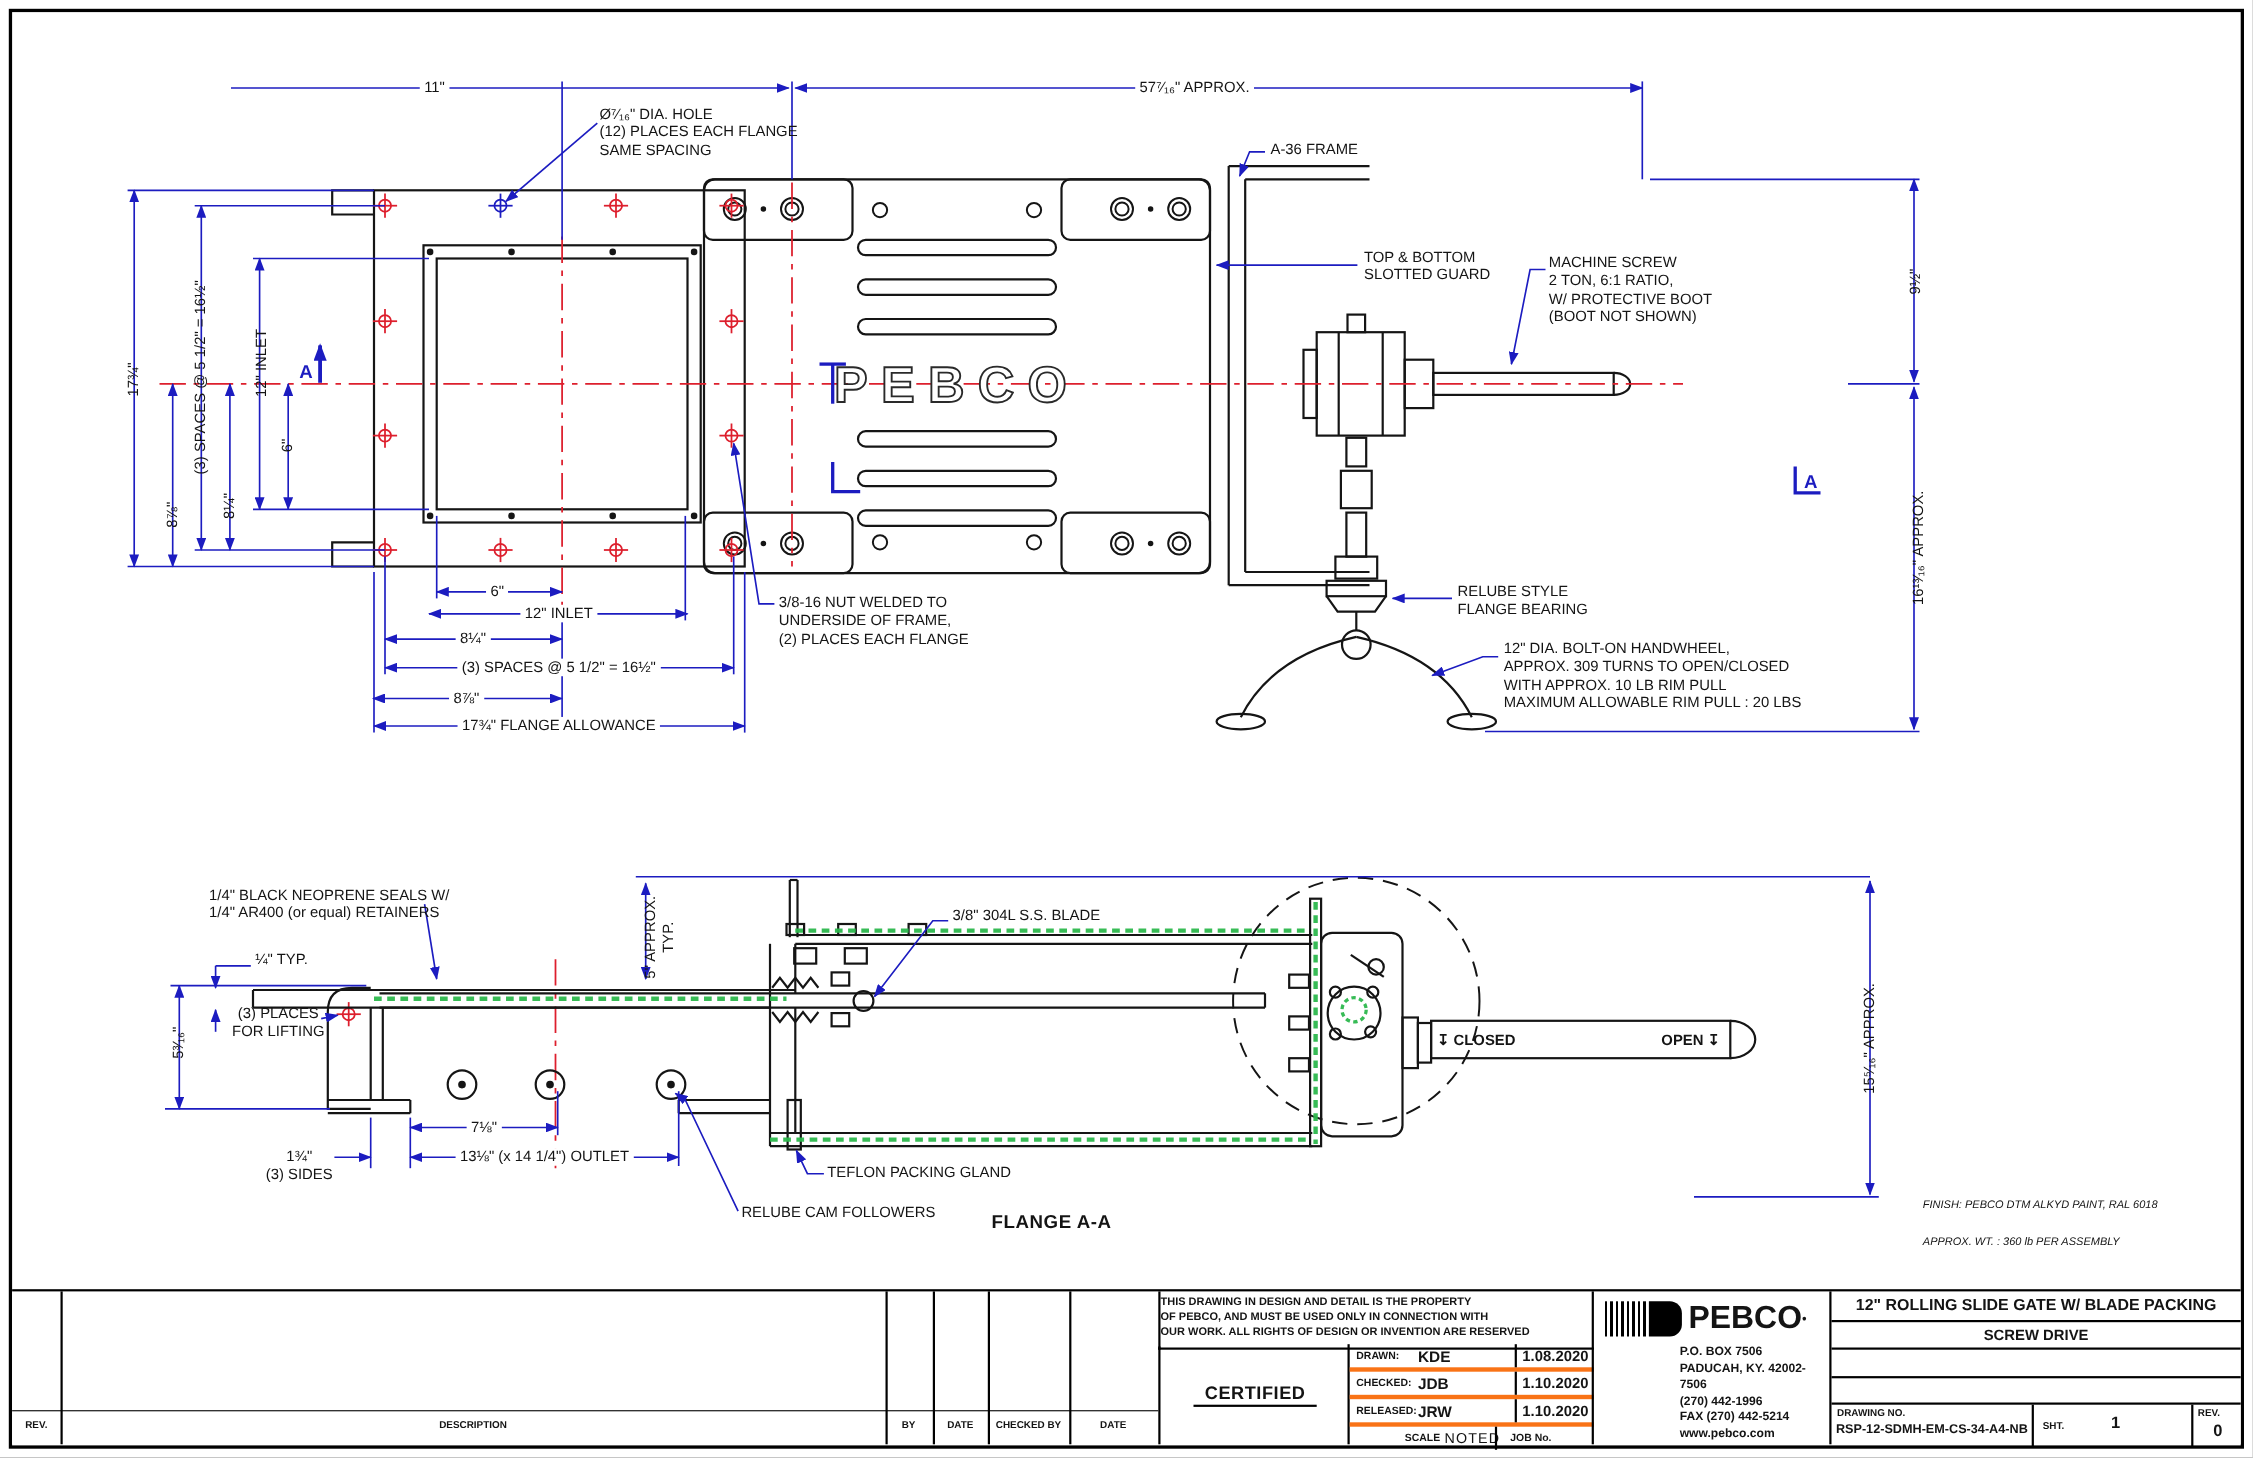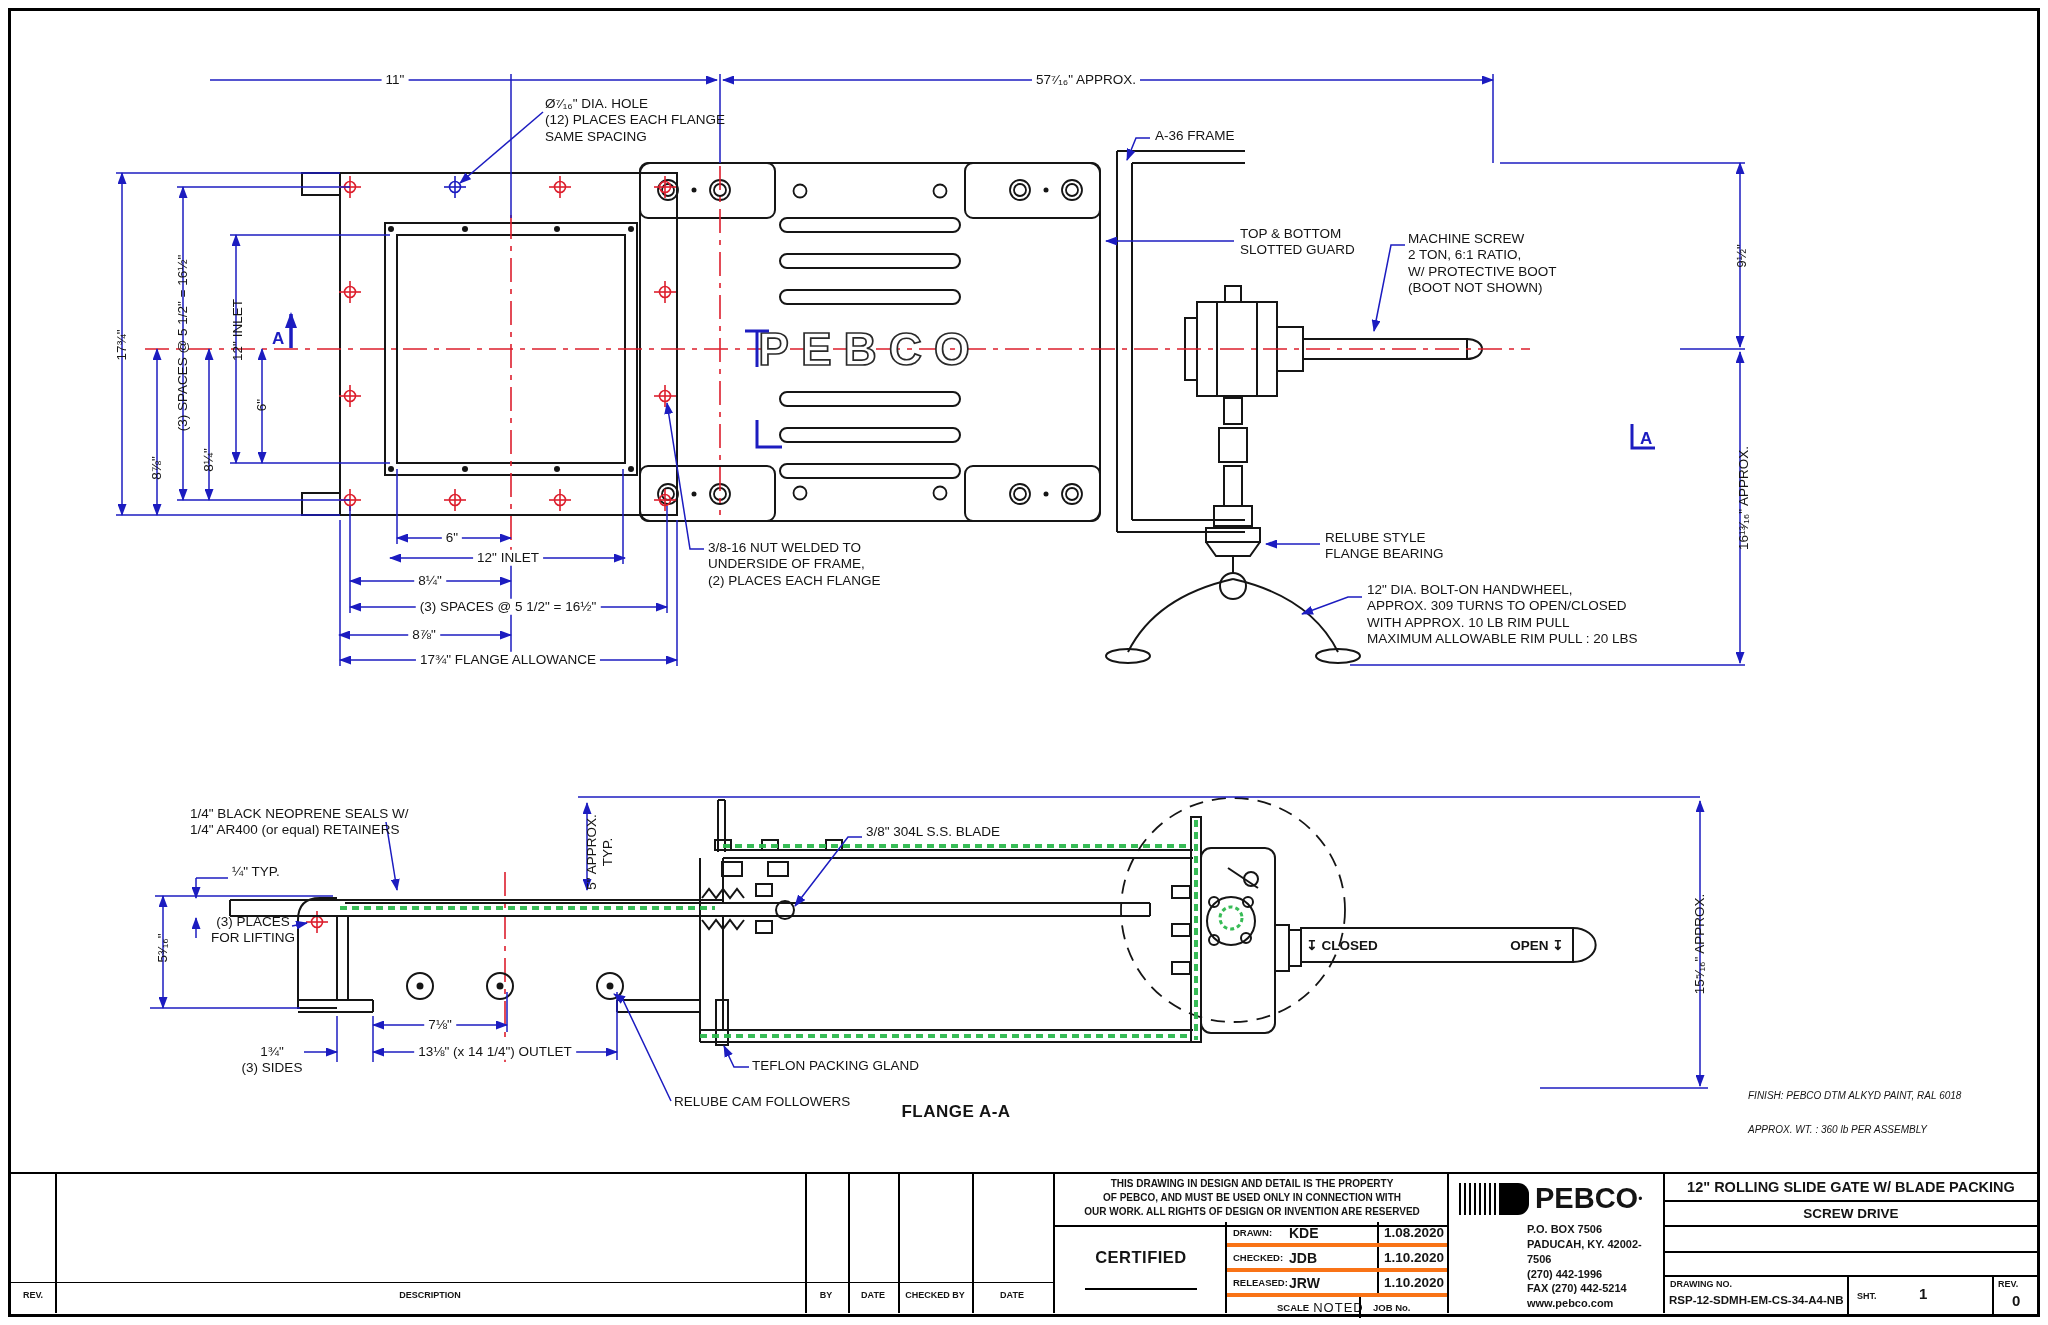--- a/index.html
+++ b/index.html
@@ -13,24 +13,24 @@
   .bgw{background:#fff;padding:0 4px;white-space:nowrap;}
   .b{font-weight:bold;}
   .st{font-size:17px;font-weight:bold;letter-spacing:.5px;}
   .note{font-size:10px;font-style:italic;}
   
   .tb{position:absolute;left:11px;right:11px;top:1172px;height:139px;border-top:2px solid #000;z-index:6;background:#fff;}
   .vl{position:absolute;top:0;height:139px;border-left:2px solid #000;}
   .hl{position:absolute;border-top:1.5px solid #000;}
   .revhdr{position:absolute;top:116px;font-size:9px;font-weight:bold;transform:translateX(-50%);}
   .propbox{position:absolute;left:1042px;top:0;width:394px;height:48px;border-left:2px solid #000;border-bottom:2px solid #000;
-           font-size:10px;line-height:1.4;text-align:center;padding-top:3px;white-space:pre-line;font-weight:bold;}
+           font-size:10px;line-height:1.4;padding-top:3px;white-space:pre-line;font-weight:bold;}
   .certcell{position:absolute;left:1042px;top:50px;width:172px;height:89px;border-left:2px solid #000;
             display:flex;align-items:center;justify-content:center;}
-  .certcell span{font-size:16.5px;font-weight:bold;border-bottom:2px solid #000;padding:0 10px 21px;letter-spacing:.5px;}
+  .certcell span{font-size:16.5px;font-weight:bold;border-bottom:2px solid #000;padding:0 10px 0;letter-spacing:.5px;}
   .sigrows{position:absolute;left:1214px;top:48px;width:222px;height:91px;border-left:2px solid #000;}
   .sigrow{position:relative;height:21px;border-bottom:4px solid #f97316;display:flex;align-items:center;}
   .sigrow:last-child{border-bottom:none;margin-left:44px;}
   .siglabel{font-size:9.5px;font-weight:bold;margin-left:6px;width:56px;}
   .sigval{font-size:14px;font-weight:bold;}
   .sigdate{position:absolute;right:0;top:0;bottom:0;width:70px;border-left:2px solid #000;
            display:flex;align-items:center;justify-content:center;font-size:13.5px;font-weight:bold;}
   .scaleval{font-size:13px;margin-left:4px;letter-spacing:1px;}
   .jobdiv{position:absolute;left:88px;top:0;bottom:0;border-left:2px solid #000;}
   .joblbl{position:absolute;left:102px;font-size:9.5px;font-weight:bold;}

